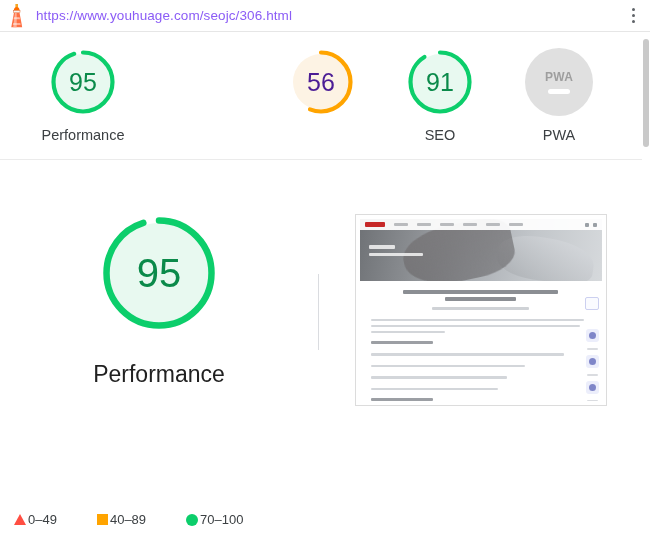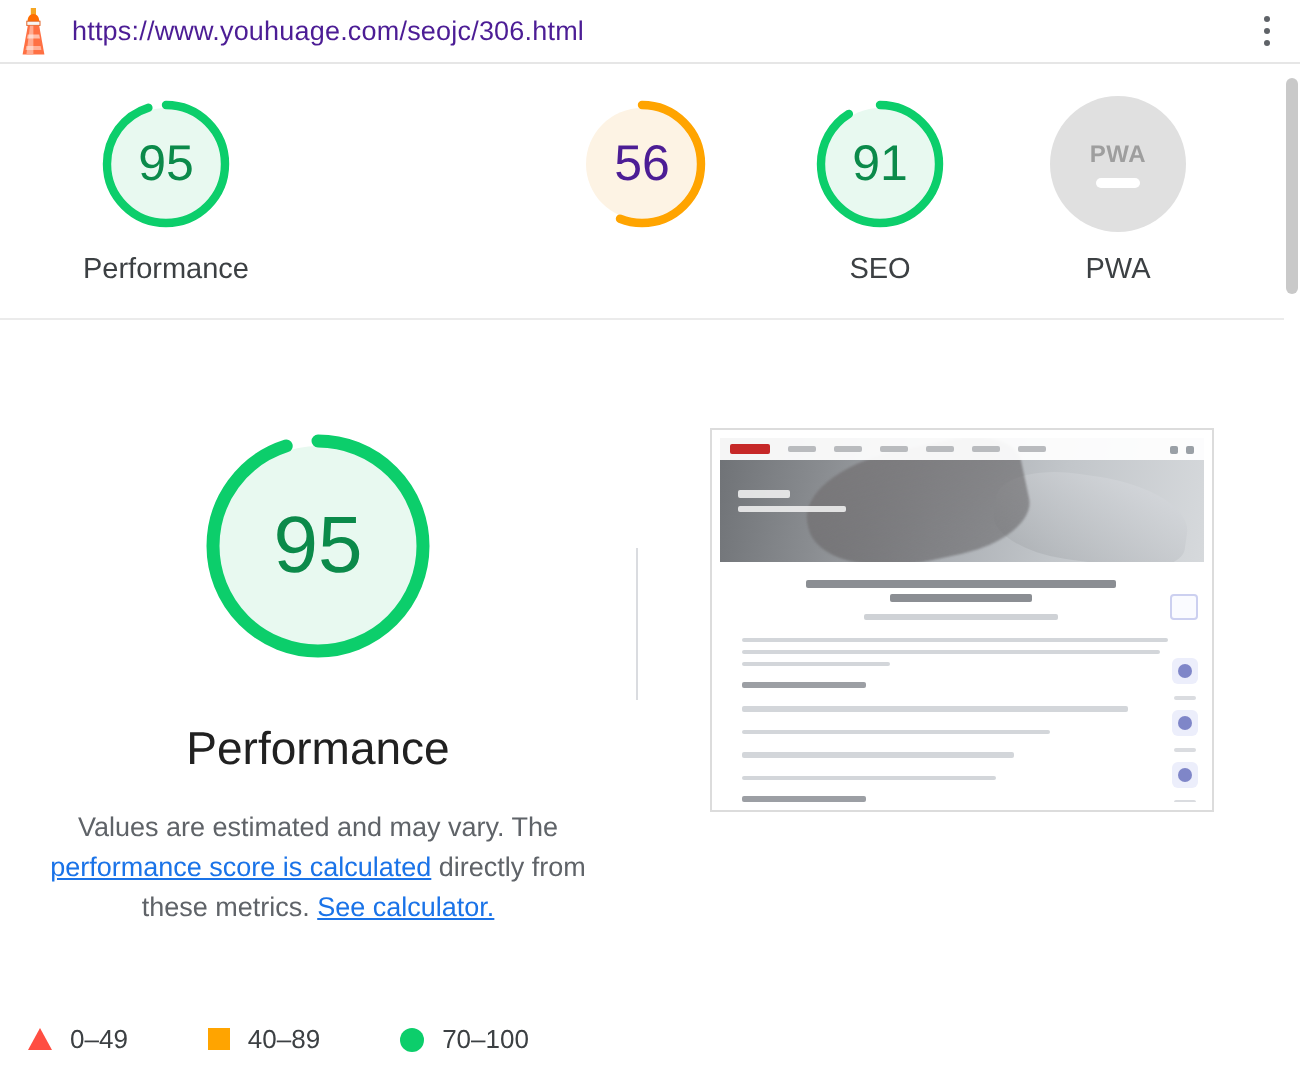--- a/index.html
+++ b/index.html
@@ -28,21 +28,21 @@
   }
   .lh-icon {
     width: 22px;
     height: 24px;
     flex: 0 0 auto;
     margin-right: 8px;
     position: relative;
   }
   .url-text {
     font-size: 13.5px;
-    color: #4c1d95;
+    color: #8b5cf6;
     white-space: nowrap;
     overflow: hidden;
     text-overflow: ellipsis;
     flex: 1 1 auto;
     letter-spacing: .1px;
   }
   .kebab {
     width: 18px;
     height: 24px;
     flex: 0 0 auto;
@@ -417,21 +417,21 @@
     display: flex;
     align-items: center;
     padding-left: 14px;
     gap: 40px;
     font-size: 13px;
     color: #3c4043;
   }
   .legend-item {
     display: flex;
     align-items: center;
-    gap: 9px;
+    gap: 2px;
   }
   .sw-triangle {
     width: 0;
     height: 0;
     border-left: 6px solid transparent;
     border-right: 6px solid transparent;
     border-bottom: 11px solid #ff4e42;
   }
   .sw-square {
     width: 11px;
@@ -527,23 +527,20 @@
     <div class="big-ring">
       <svg width="122" height="122" viewBox="0 0 122 122">
         <circle cx="61" cy="61" r="50" fill="#e8f9f0"></circle>
         <circle cx="61" cy="61" r="52.5" fill="none" stroke="#0cce6b" stroke-width="6.5" stroke-linecap="round" stroke-dasharray="313.4 329.9"></circle>
       </svg>
       <span class="big-value" style="color:#0b8a4a">95</span>
     </div>
 
     <div class="detail-title">Performance</div>
 
-    <div class="detail-desc">
-      <span>Values are estimated and may vary. The </span><a href="#">performance score is calculated</a><span> directly from these metrics. </span><a href="#">See calculator.</a>
-    </div>
   </div>
 
   <div class="v-divider"></div>
 
   <div class="detail-right">
     <div class="thumb">
       <div class="thumb-inner">
 
         <div class="t-hero">
           <div class="t-nav">

